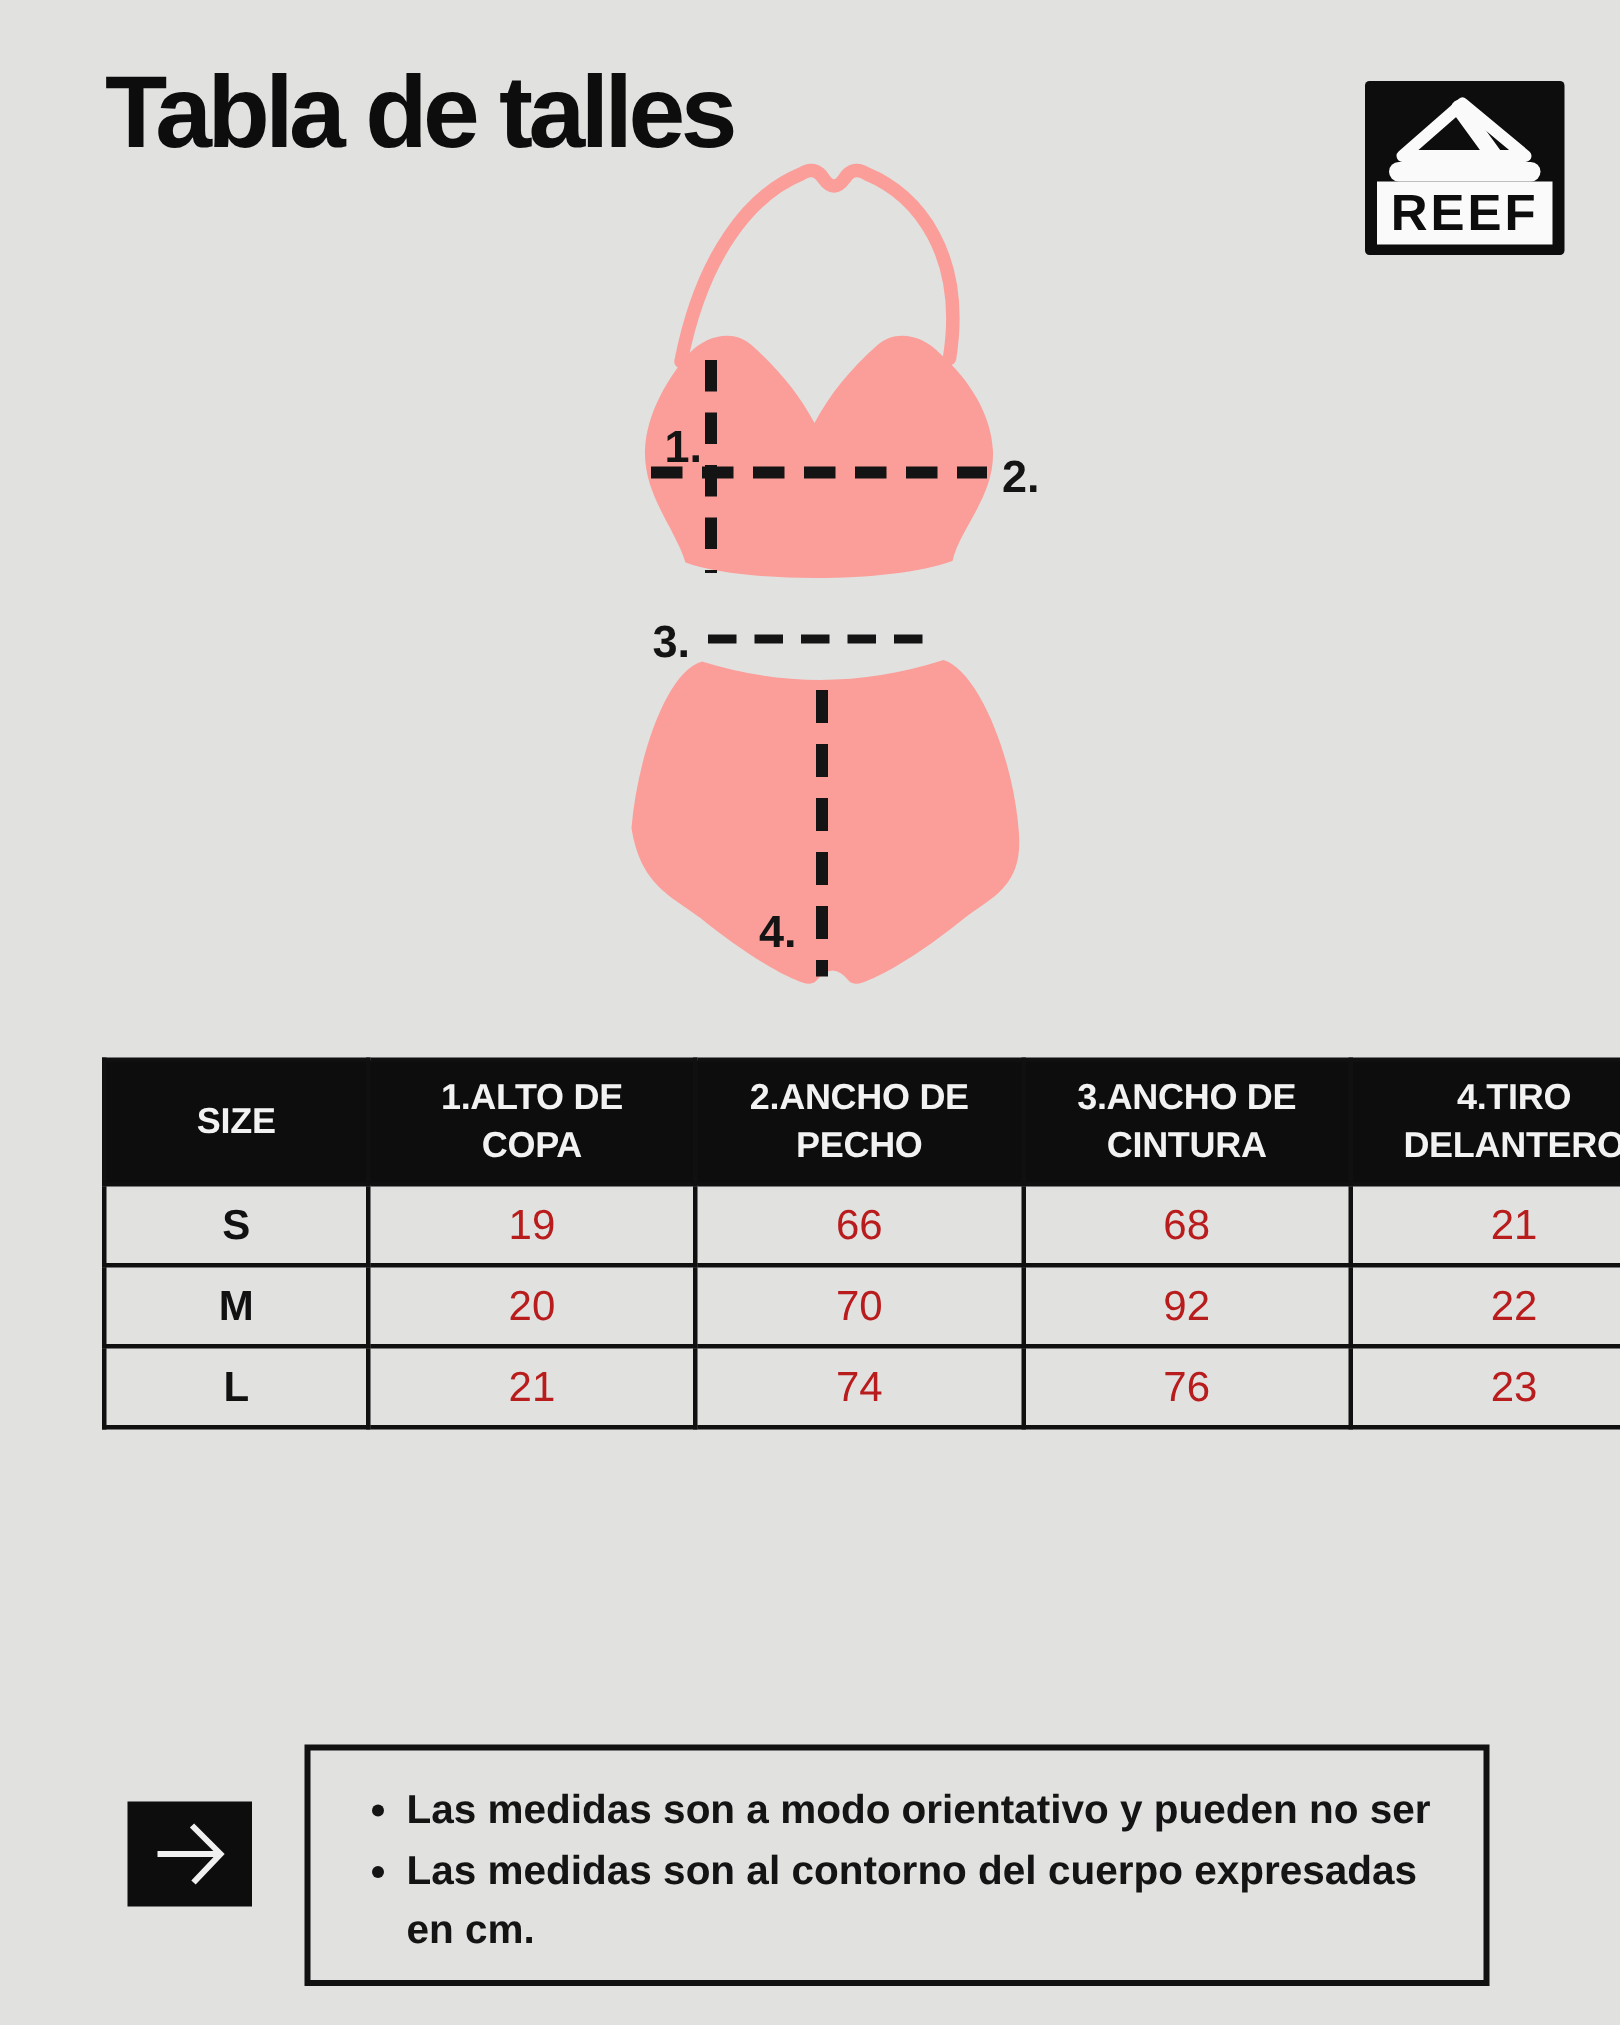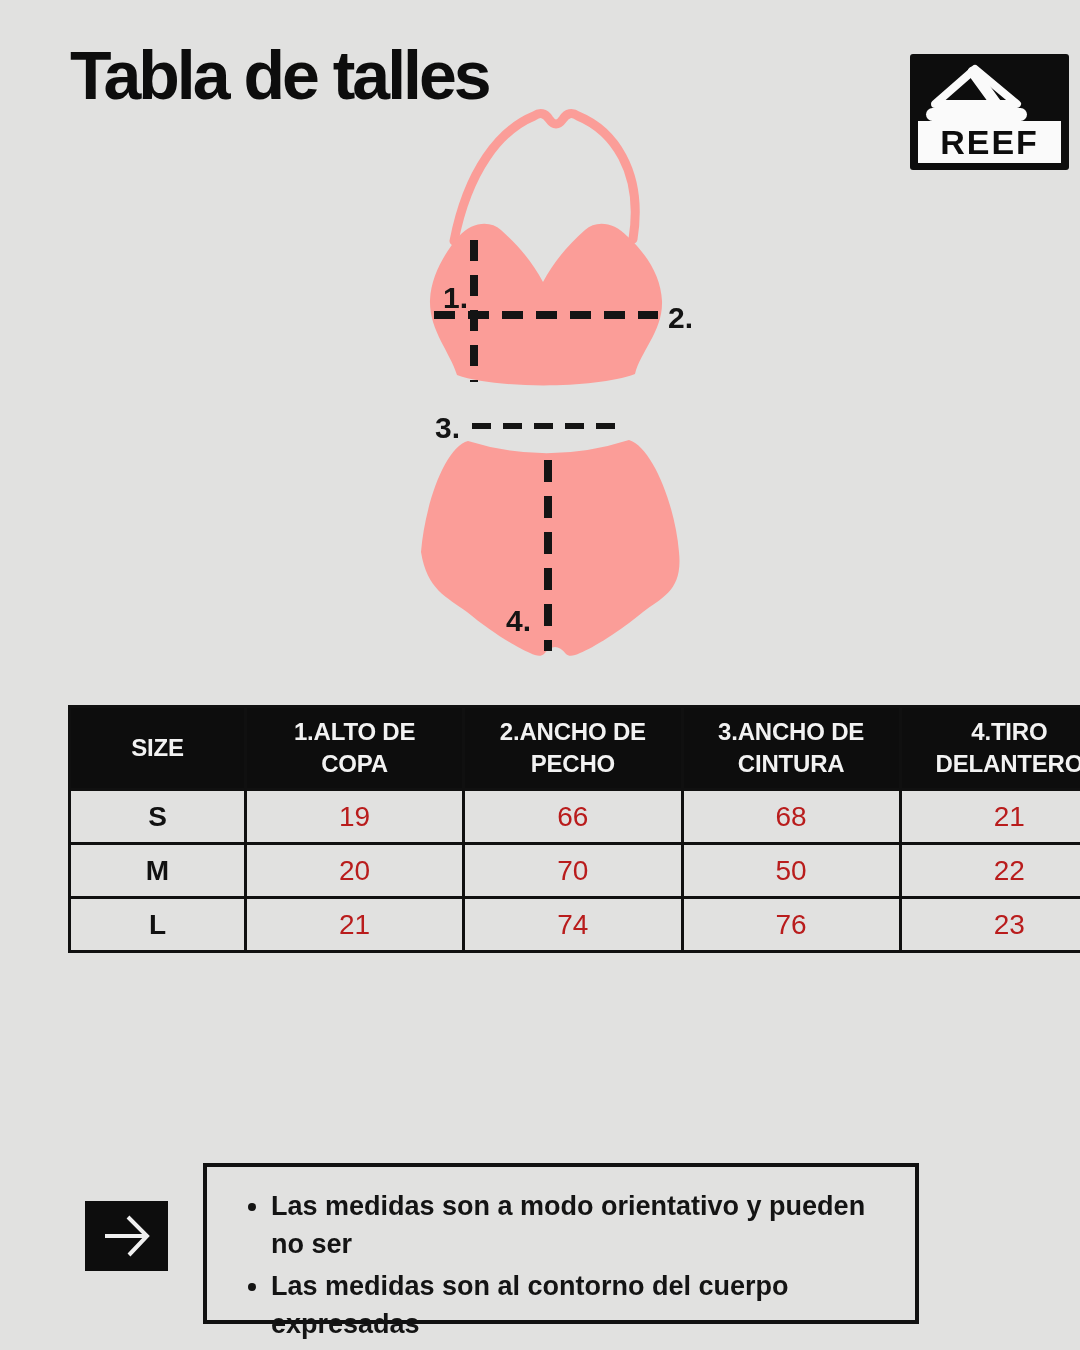--- a/index.html
+++ b/index.html
@@ -8,21 +8,21 @@
     background:#E1E1E0; overflow:hidden;
     font-family:"Liberation Sans", sans-serif; color:#111;
   }
   
   .title {
     position:absolute; left:60px; top:26px; margin:10px;
     font-size:68px; font-weight:900; letter-spacing:-3px; color:#0D0D0D;
   }
   
   .logo {
-    position:absolute; left:910px; top:54px; width:159px; height:116px;
+    position:absolute; left:910px; top:54px; width:133px; height:116px;
     background:#0D0D0D; border-radius:3px;
   }
   .logo-icon { position:absolute; left:0; top:2px; width:133px; height:70px; }
   .logo-word {
     position:absolute; left:8px; right:8px; bottom:7px; height:42px;
     background:#FAFAFA; display:flex; align-items:center; justify-content:center;
     font-size:34px; font-weight:bold; letter-spacing:2px; color:#0D0D0D;
   }
   
   .diagram { position:absolute; left:380px; top:100px; width:340px; height:570px; }
@@ -41,21 +41,21 @@
   .size-table thead th span { display:block; }
   .size-table tbody td {
     height:51px; text-align:center; vertical-align:middle;
     font-size:28px; color:#b91c1c; background:transparent;
   }
   .size-table tbody td.size-col { font-weight:bold; color:#111; }
   
   .arrow-box { position:absolute; left:85px; top:1201px; width:83px; height:70px; background:#0D0D0D; }
   
   .notes-box {
-    position:absolute; left:203px; top:1163px; width:716px; height:161px;
+    position:absolute; left:203px; top:1163px; width:790px; height:161px;
     border:4px solid #111; box-sizing:border-box; background:transparent;
   }
   .notes-box ul { margin:0; padding:20px 18px 0 64px; list-style:disc; }
   .notes-box li {
     font-size:27px; font-weight:bold; color:#141414; line-height:1.42; margin-bottom:3px;
   }
   .notes-box li span { display:block; }
 </style>
 </head>
 <body>
@@ -150,21 +150,21 @@
         <td class="size-col">S</td>
         <td>19</td>
         <td>66</td>
         <td>68</td>
         <td>21</td>
       </tr>
       <tr>
         <td class="size-col">M</td>
         <td>20</td>
         <td>70</td>
-        <td>50</td>
+        <td>92</td>
         <td>22</td>
       </tr>
       <tr>
         <td class="size-col">L</td>
         <td>21</td>
         <td>74</td>
         <td>76</td>
         <td>23</td>
       </tr>
     </tbody>

